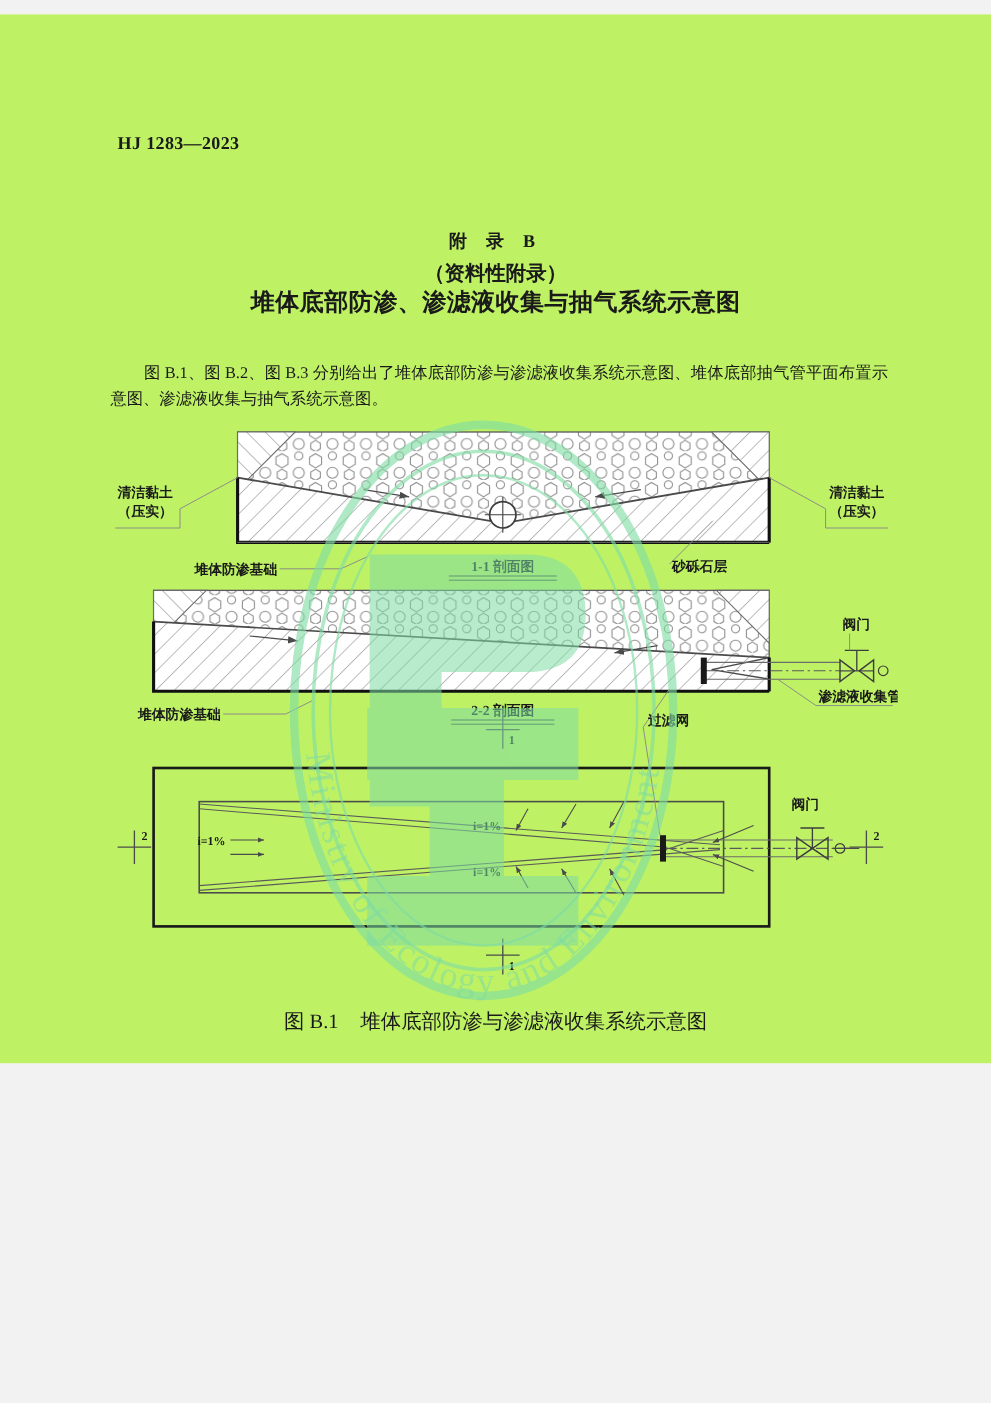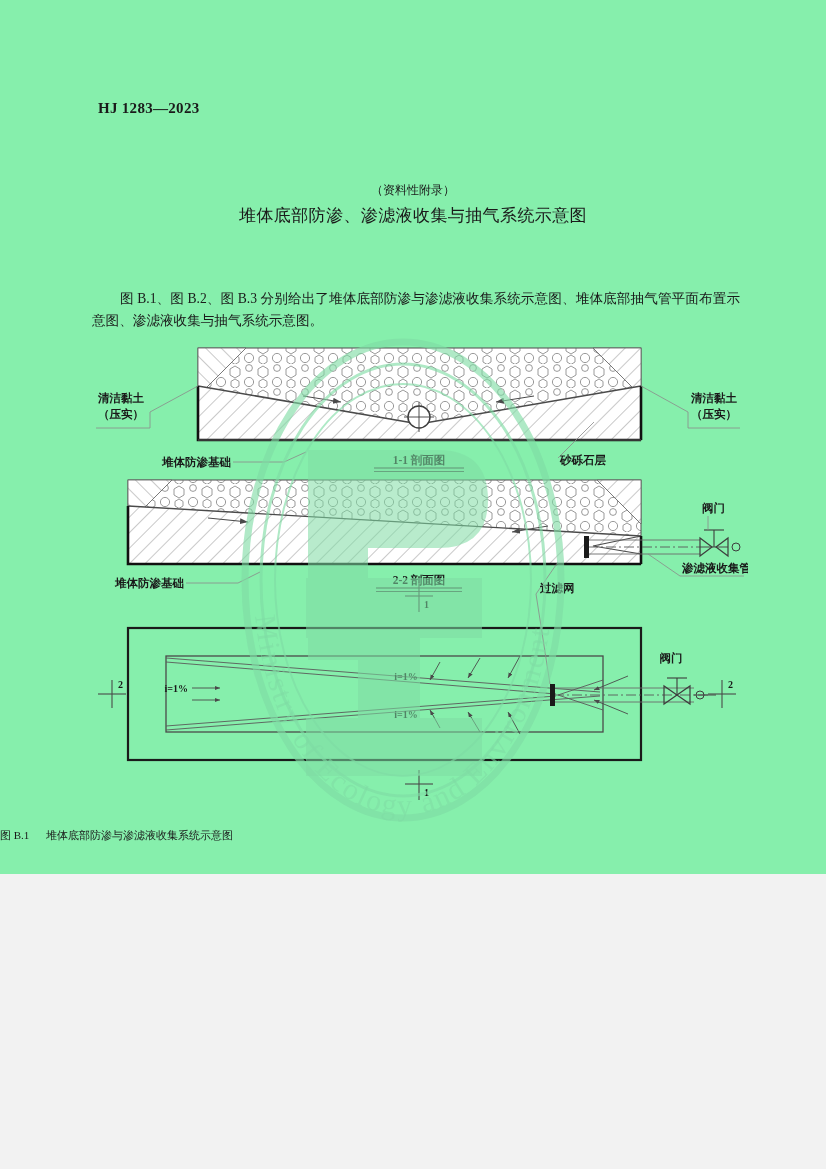--- a/index.html
+++ b/index.html
@@ -4,22 +4,22 @@
 <style>
   html, body {
     margin: 0;
     padding: 0;
     background: #f2f2f2;
   }
   .page {
     position: relative;
     width: 826px;
     height: 874px;
-    background: #86efac;
-    margin: 0 auto;
+    background: #bef264;
+    margin: 12px auto;
     overflow: hidden;
     font-family: "Liberation Serif", serif;
     color: #1a1a1a;
   }
 
   
   .doc-header {
     position: absolute;
     left: 98px;
     top: 100px;
@@ -39,26 +39,26 @@
     width: 826px;
     text-align: center;
     line-height: 25px;
   }
   .title-annex {
     font-size: 15px;
     letter-spacing: 6px;
     font-weight: 600;
   }
   .title-sub {
-    font-size: 12px;
-    font-weight: 400;
+    font-size: 17px;
+    font-weight: 700;
   }
   .title-main {
-    font-size: 17px;
-    font-weight: 400;
+    font-size: 20px;
+    font-weight: 700;
     letter-spacing: 0.4px;
   }
 
   
   .para {
     position: absolute;
     left: 92px;
     top: 288px;
     width: 648px;
     font-size: 13.6px;
@@ -76,21 +76,22 @@
     height: 480px;
     font-weight: bold;
   }
   .figure svg { display: block; }
 
   .fig-caption {
     position: absolute;
     left: 0;
     top: 828px;
     width: 826px;
-    font-size: 11px;
+    text-align: center;
+    font-size: 17px;
   }
   .fig-caption .cap-no { margin-right: 14px; }
 
   
   .page-number {
     position: absolute;
     left: 98px;
     top: 1072px;
     font-size: 12px;
     color: #555;
@@ -109,20 +110,21 @@
 </head>
 <body>
 
 <div class="page">
 
   <div class="doc-header">
     <span class="code">HJ 1283—2023</span>
   </div>
 
   <div class="title-block">
+    <div class="title-annex">附  录  B</div>
     <div class="title-sub">（资料性附录）</div>
     <div class="title-main">堆体底部防渗、渗滤液收集与抽气系统示意图</div>
   </div>
 
   <div class="para">图 B.1、图 B.2、图 B.3 分别给出了堆体底部防渗与渗滤液收集系统示意图、堆体底部抽气管平面布置示意图、渗滤液收集与抽气系统示意图。</div>
 
   <div class="figure">
     <svg width="660" height="480" viewBox="0 0 660 480" xmlns="http://www.w3.org/2000/svg">
       <defs>
 

